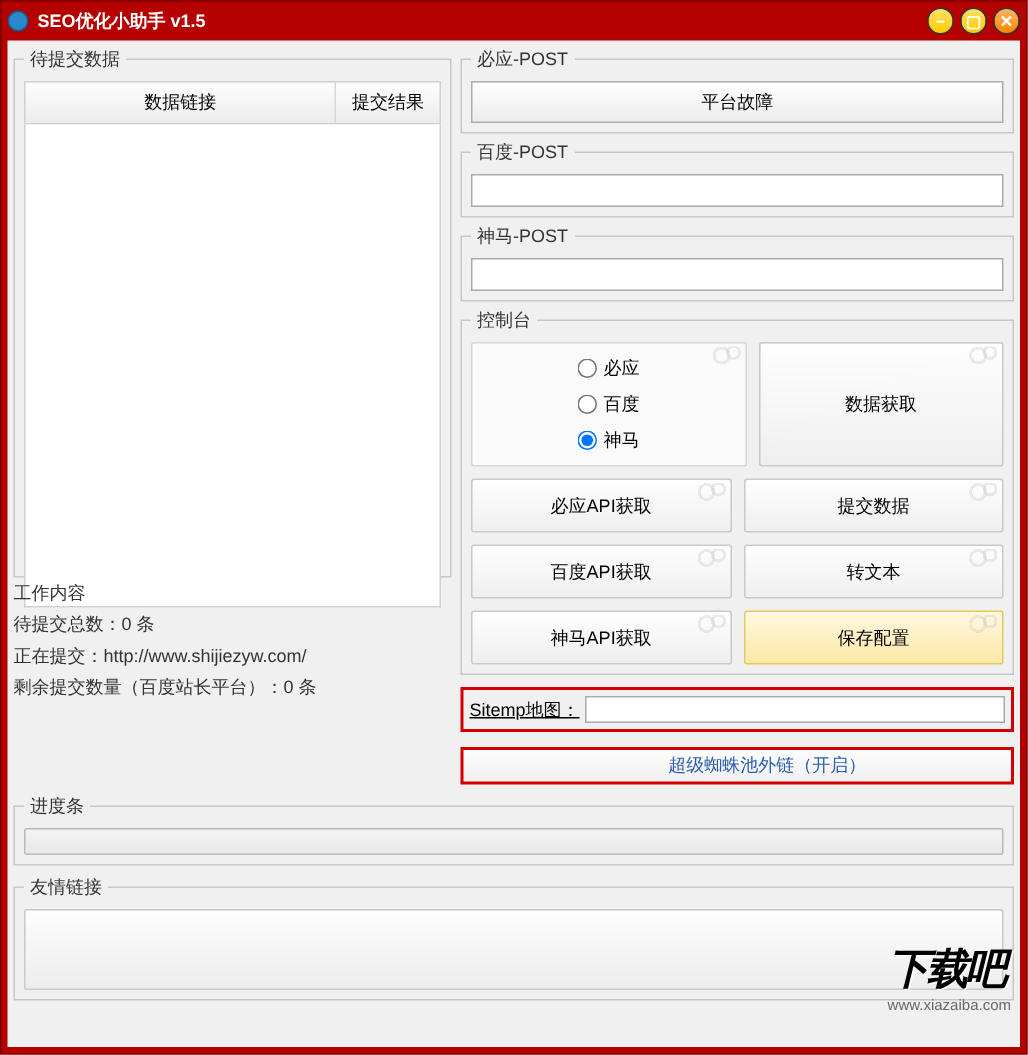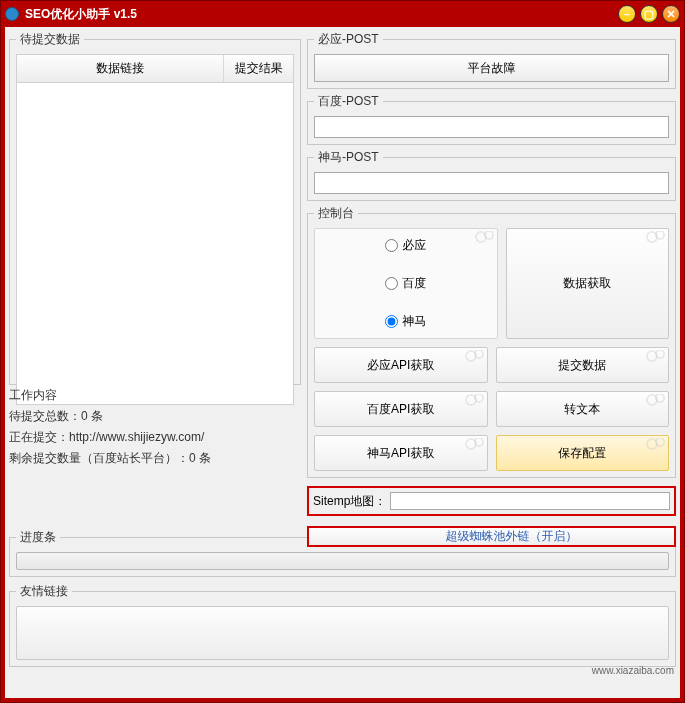--- a/index.html
+++ b/index.html
@@ -24,27 +24,27 @@
 .thead .th { padding: 5px 0; text-align: center; border-right: 1px solid #d8d8d8; }
 .thead .th:first-child { flex: 3; }
 .thead .th:last-child { flex: 1; border-right: none; }
 .tbody { background: #fff; border: 1px solid #d0d0d0; border-top: none; height: 322px; }
 .workcontent { border: none; padding: 0; }
 .workcontent legend { padding: 0; }
 .workline { margin: 4px 0; color: #333; }
 .postgrp input[type=text] { width: 100%; height: 22px; border: 1px solid #a9a9a9; padding: 2px 4px; background: #fff; }
 .bigbtn { width: 100%; height: 28px; background: linear-gradient(#fefefe,#ececec); border: 1px solid #adadad; cursor: pointer; font-family: inherit; font-size: 12px; }
 .console-radios { display: flex; gap: 8px; }
-.radiobox { border: 1px solid #d6d6d6; border-radius: 2px; padding: 8px 10px; flex: 1; display: flex; flex-direction: column; gap: 21px; align-items: center; background: #fafafa; position: relative; }
+.radiobox { border: 1px solid #d6d6d6; border-radius: 2px; padding: 8px 10px; flex: 1; display: flex; flex-direction: column; gap: 7px; align-items: center; background: #fafafa; position: relative; }
 .radiobox label { display: flex; align-items: center; gap: 4px; }
 .ctrlbtn { height: 36px; background: linear-gradient(#fefefe,#efefef); border: 1px solid #c9c9c9; border-radius: 2px; cursor: pointer; font-family: inherit; font-size: 12px; flex: 1; position: relative; }
 .ctrlbtn.accent { background: linear-gradient(#fff7e0,#ffe9a8); border-color: #e6c760; }
 .corner::after { content: ""; position: absolute; top: 2px; right: 2px; width: 20px; height: 12px; background: radial-gradient(circle at 6px 6px, transparent 4px, rgba(200,200,200,.35) 4px 6px, transparent 6px), radial-gradient(circle at 14px 4px, transparent 3px, rgba(200,200,200,.35) 3px 5px, transparent 5px); }
 .btnrow { display: flex; gap: 8px; margin-top: 8px; border-radius: 13px; }
-.sitemap-row { display: flex; align-items: center; gap: 4px; border: 2px solid #d40000; padding: 4px; margin-top: 4px; }
+.sitemap-row { display: flex; align-items: center; gap: 4px; border: 2px solid #d40000; padding: 4px; margin-top: 4px; text-decoration: underline; }
 .sitemap-row input { flex: 1; height: 18px; border: 1px solid #a9a9a9; padding: 1px 3px; background:#fff; }
 .spiderbtn { width: 100%; height: 36px; margin-top: 6px; border: 2px solid #d40000; background: linear-gradient(#fefefe,#efefef); cursor: pointer; font-family: inherit; font-size: 12px; color: #2a5db0; padding-left: 40px; }
 .progress-grp { margin-top: 6px; }
 .progress { width: 100%; height: 18px; border: 1px solid #b8b8b8; background: linear-gradient(#f4f4f4,#e7e7e7); border-radius: 2px; }
 .friendlink { margin-top: 6px; }
 .friendbar { width: 100%; height: 54px; border: 1px solid #c9c9c9; background: linear-gradient(#fdfdfd,#ededed); border-radius: 2px; }
 .watermark { position: absolute; right: 6px; bottom: 22px; color: #000; font-weight: 900; font-size: 28px; font-style: italic; letter-spacing: -2px; text-shadow: 1px 1px 0 #fff; pointer-events:none; font-family: "SimHei", sans-serif; }
 .watermark .sub { display:block; font-size: 10px; font-weight: normal; color: #666; text-shadow:none; text-align:right; letter-spacing:0; font-style: normal; }
 </style>
 </head>
@@ -146,16 +146,17 @@
       <legend>进度条</legend>
       <div class="progress"></div>
     </fieldset>
 
     <fieldset class="friendlink">
       <legend>友情链接</legend>
       <div class="friendbar"></div>
     </fieldset>
 
     <div class="watermark">
+      <span>下载吧</span>
       <span class="sub">www.xiazaiba.com</span>
     </div>
   </div>
 </div>
 
 </body></html>

